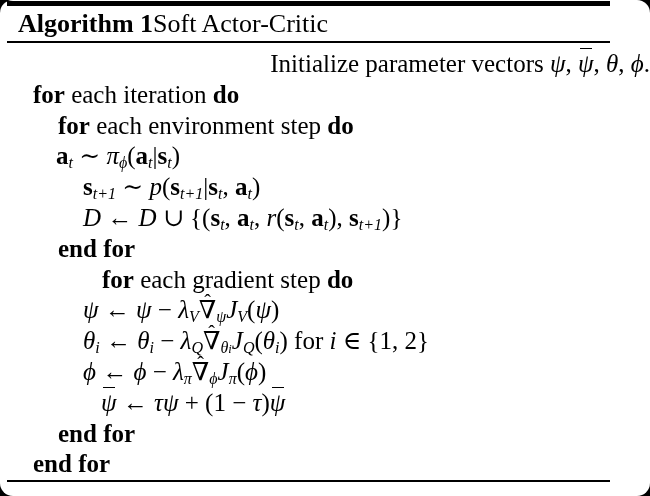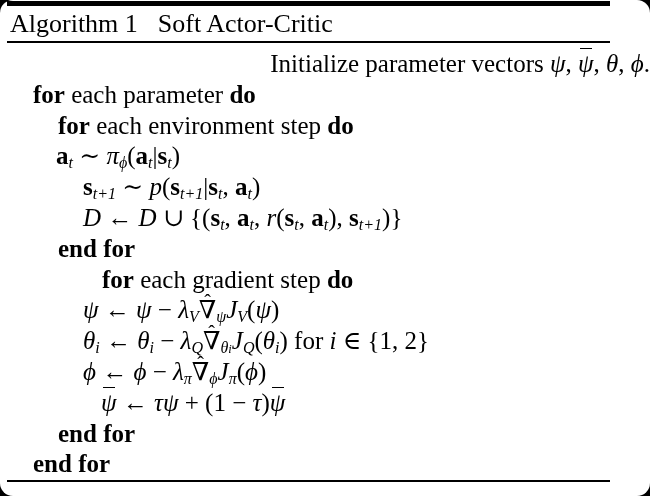--- a/index.html
+++ b/index.html
@@ -26,22 +26,22 @@
     background:var(--ink);
   }
   .rule-top{top:1px;height:5px;}
   .rule-mid{top:41px;height:2px;}
   .rule-bottom{top:480px;height:2px;}
   .algo-header{
     position:absolute;left:10px;top:7px;right:10px;
     font-size:26px;line-height:34px;
     white-space:nowrap;
   }
-  .algo-number{font-weight:normal;}
-  .algo-title{margin-left:20px;}
+  .algo-number{font-weight:bold;margin-left:8px;}
+  .algo-title{margin-left:0;}
   .pseudocode{
     position:absolute;left:0;top:49px;right:0;
     font-size:25px;
   }
   .line{
     height:30.8px;line-height:30.8px;
     white-space:nowrap;
   }
   .kw{font-weight:bold;}
   .it{font-style:italic;}
@@ -64,21 +64,21 @@
 <body>
 
 <div class="paper">
   <div class="rule rule-top"></div>
   <div class="algo-header">
     <span class="algo-number">Algorithm 1</span><span class="algo-title">Soft Actor-Critic</span>
   </div>
   <div class="rule rule-mid"></div>
   <div class="pseudocode">
       <div class="line" style="padding-left: 33px; text-align: right;"><span class="">Initialize parameter vectors </span><span class="it">ψ</span><span class="">, </span><span class="acc"><span class="accent-line"></span><span class="it">ψ</span></span><span class="">, </span><span class="it">θ</span><span class="">, </span><span class="it">ϕ</span><span class="">.</span></div>
-      <div class="line" style="padding-left: 33px;"><span class="kw">for</span><span class=""> each parameter </span><span class="kw">do</span></div>
+      <div class="line" style="padding-left: 33px;"><span class="kw">for</span><span class=""> each iteration </span><span class="kw">do</span></div>
       <div class="line" style="padding-left: 58px;"><span class="kw">for</span><span class=""> each environment step </span><span class="kw">do</span></div>
       <div class="line" style="padding-left: 56px;"><span class="mb">a</span><span class="sub it">t</span><span class=""> ∼ </span><span class="it">π</span><span class="sub it">ϕ</span><span class="">(</span><span class="mb">a</span><span class="sub it">t</span><span class="">|</span><span class="mb">s</span><span class="sub it">t</span><span class="">)</span></div>
       <div class="line" style="padding-left: 83px;"><span class="mb">s</span><span class="sub it">t+1</span><span class=""> ∼ </span><span class="it">p</span><span class="">(</span><span class="mb">s</span><span class="sub it">t+1</span><span class="">|</span><span class="mb">s</span><span class="sub it">t</span><span class="">, </span><span class="mb">a</span><span class="sub it">t</span><span class="">)</span></div>
       <div class="line" style="padding-left: 83px;"><span class="cal">D</span><span class=""> ← </span><span class="cal">D</span><span class=""> ∪ {(</span><span class="mb">s</span><span class="sub it">t</span><span class="">, </span><span class="mb">a</span><span class="sub it">t</span><span class="">, </span><span class="it">r</span><span class="">(</span><span class="mb">s</span><span class="sub it">t</span><span class="">, </span><span class="mb">a</span><span class="sub it">t</span><span class="">), </span><span class="mb">s</span><span class="sub it">t+1</span><span class="">)}</span></div>
       <div class="line" style="padding-left: 58px;"><span class="kw">end for</span></div>
       <div class="line" style="padding-left: 58px; margin-left: 44px;"><span class="kw">for</span><span class=""> each gradient step </span><span class="kw">do</span></div>
       <div class="line" style="padding-left: 83px;"><span class="it">ψ</span><span class=""> ← </span><span class="it">ψ</span><span class=""> − </span><span class="it">λ</span><span class="sub it">V</span><span class="acc"><span class="accent accent-hat">ˆ</span><span class="">∇</span></span><span class="sub it">ψ</span><span class="it">J</span><span class="sub it">V</span><span class="">(</span><span class="it">ψ</span><span class="">)</span></div>
       <div class="line" style="padding-left: 83px;"><span class="it">θ</span><span class="sub it">i</span><span class=""> ← </span><span class="it">θ</span><span class="sub it">i</span><span class=""> − </span><span class="it">λ</span><span class="sub it">Q</span><span class="acc"><span class="accent accent-hat">ˆ</span><span class="">∇</span></span><span class="sub it">θ</span><span class="subsub it">i</span><span class="it">J</span><span class="sub it">Q</span><span class="">(</span><span class="it">θ</span><span class="sub it">i</span><span class="">)</span><span class=""> for </span><span class="it">i</span><span class=""> ∈ {1, 2}</span></div>
       <div class="line" style="padding-left: 83px;"><span class="it">ϕ</span><span class=""> ← </span><span class="it">ϕ</span><span class=""> − </span><span class="it">λ</span><span class="sub it">π</span><span class="acc"><span class="accent accent-hat">ˆ</span><span class="">∇</span></span><span class="sub it">ϕ</span><span class="it">J</span><span class="sub it">π</span><span class="">(</span><span class="it">ϕ</span><span class="">)</span></div>
       <div class="line" style="padding-left: 101px;"><span class="acc"><span class="accent-line"></span><span class="it">ψ</span></span><span class=""> ← </span><span class="it">τ</span><span class="it">ψ</span><span class=""> + (1 − </span><span class="it">τ</span><span class="">)</span><span class="acc"><span class="accent-line"></span><span class="it">ψ</span></span></div>

